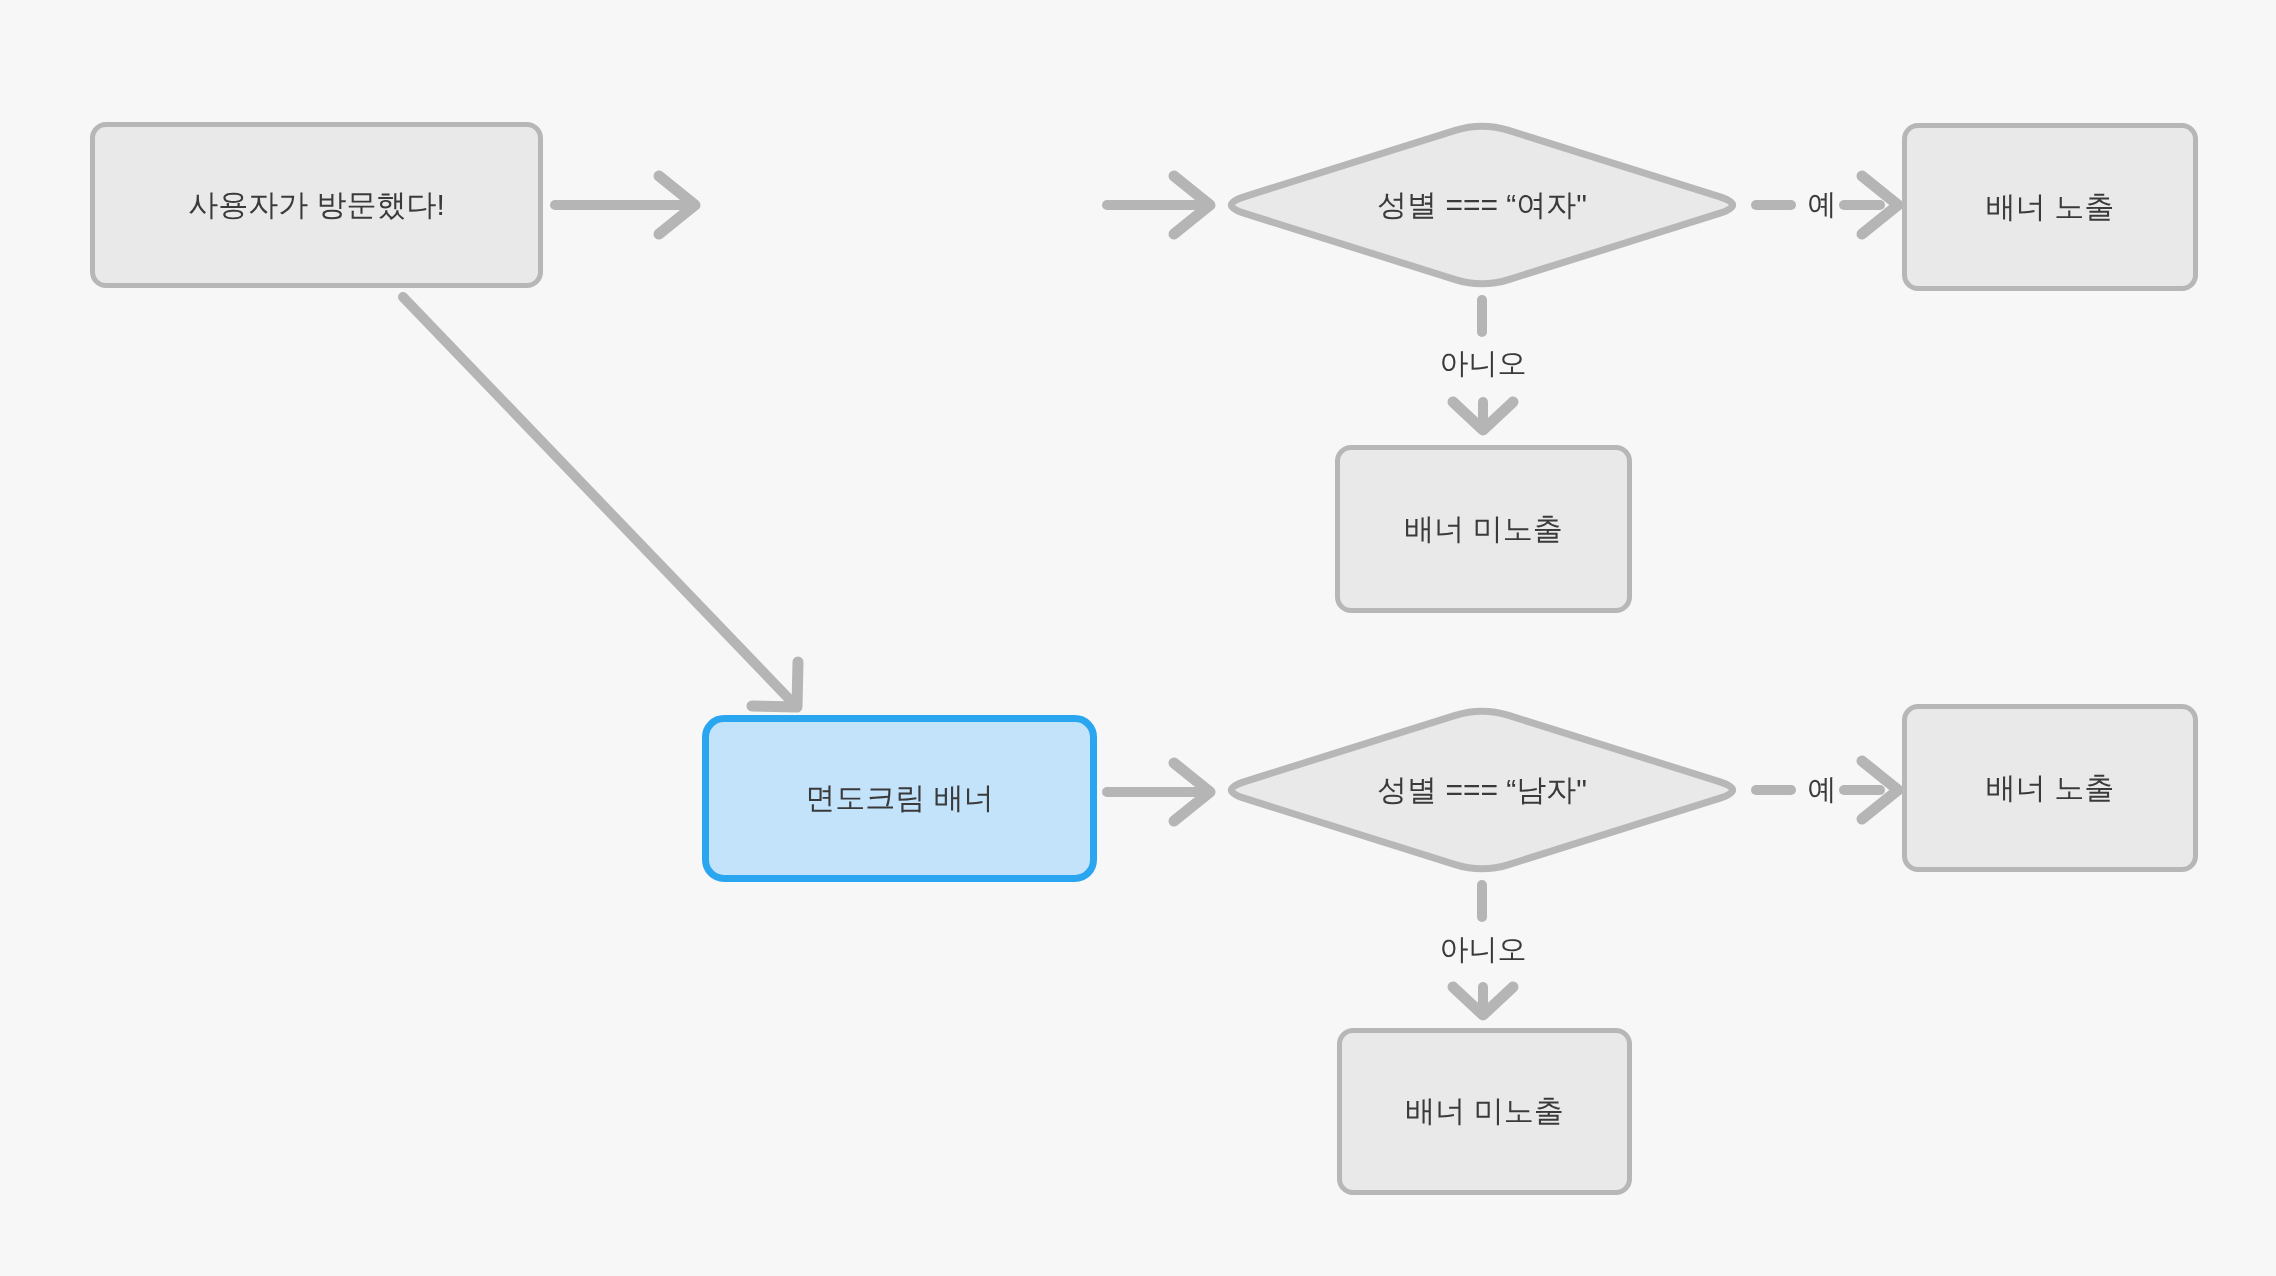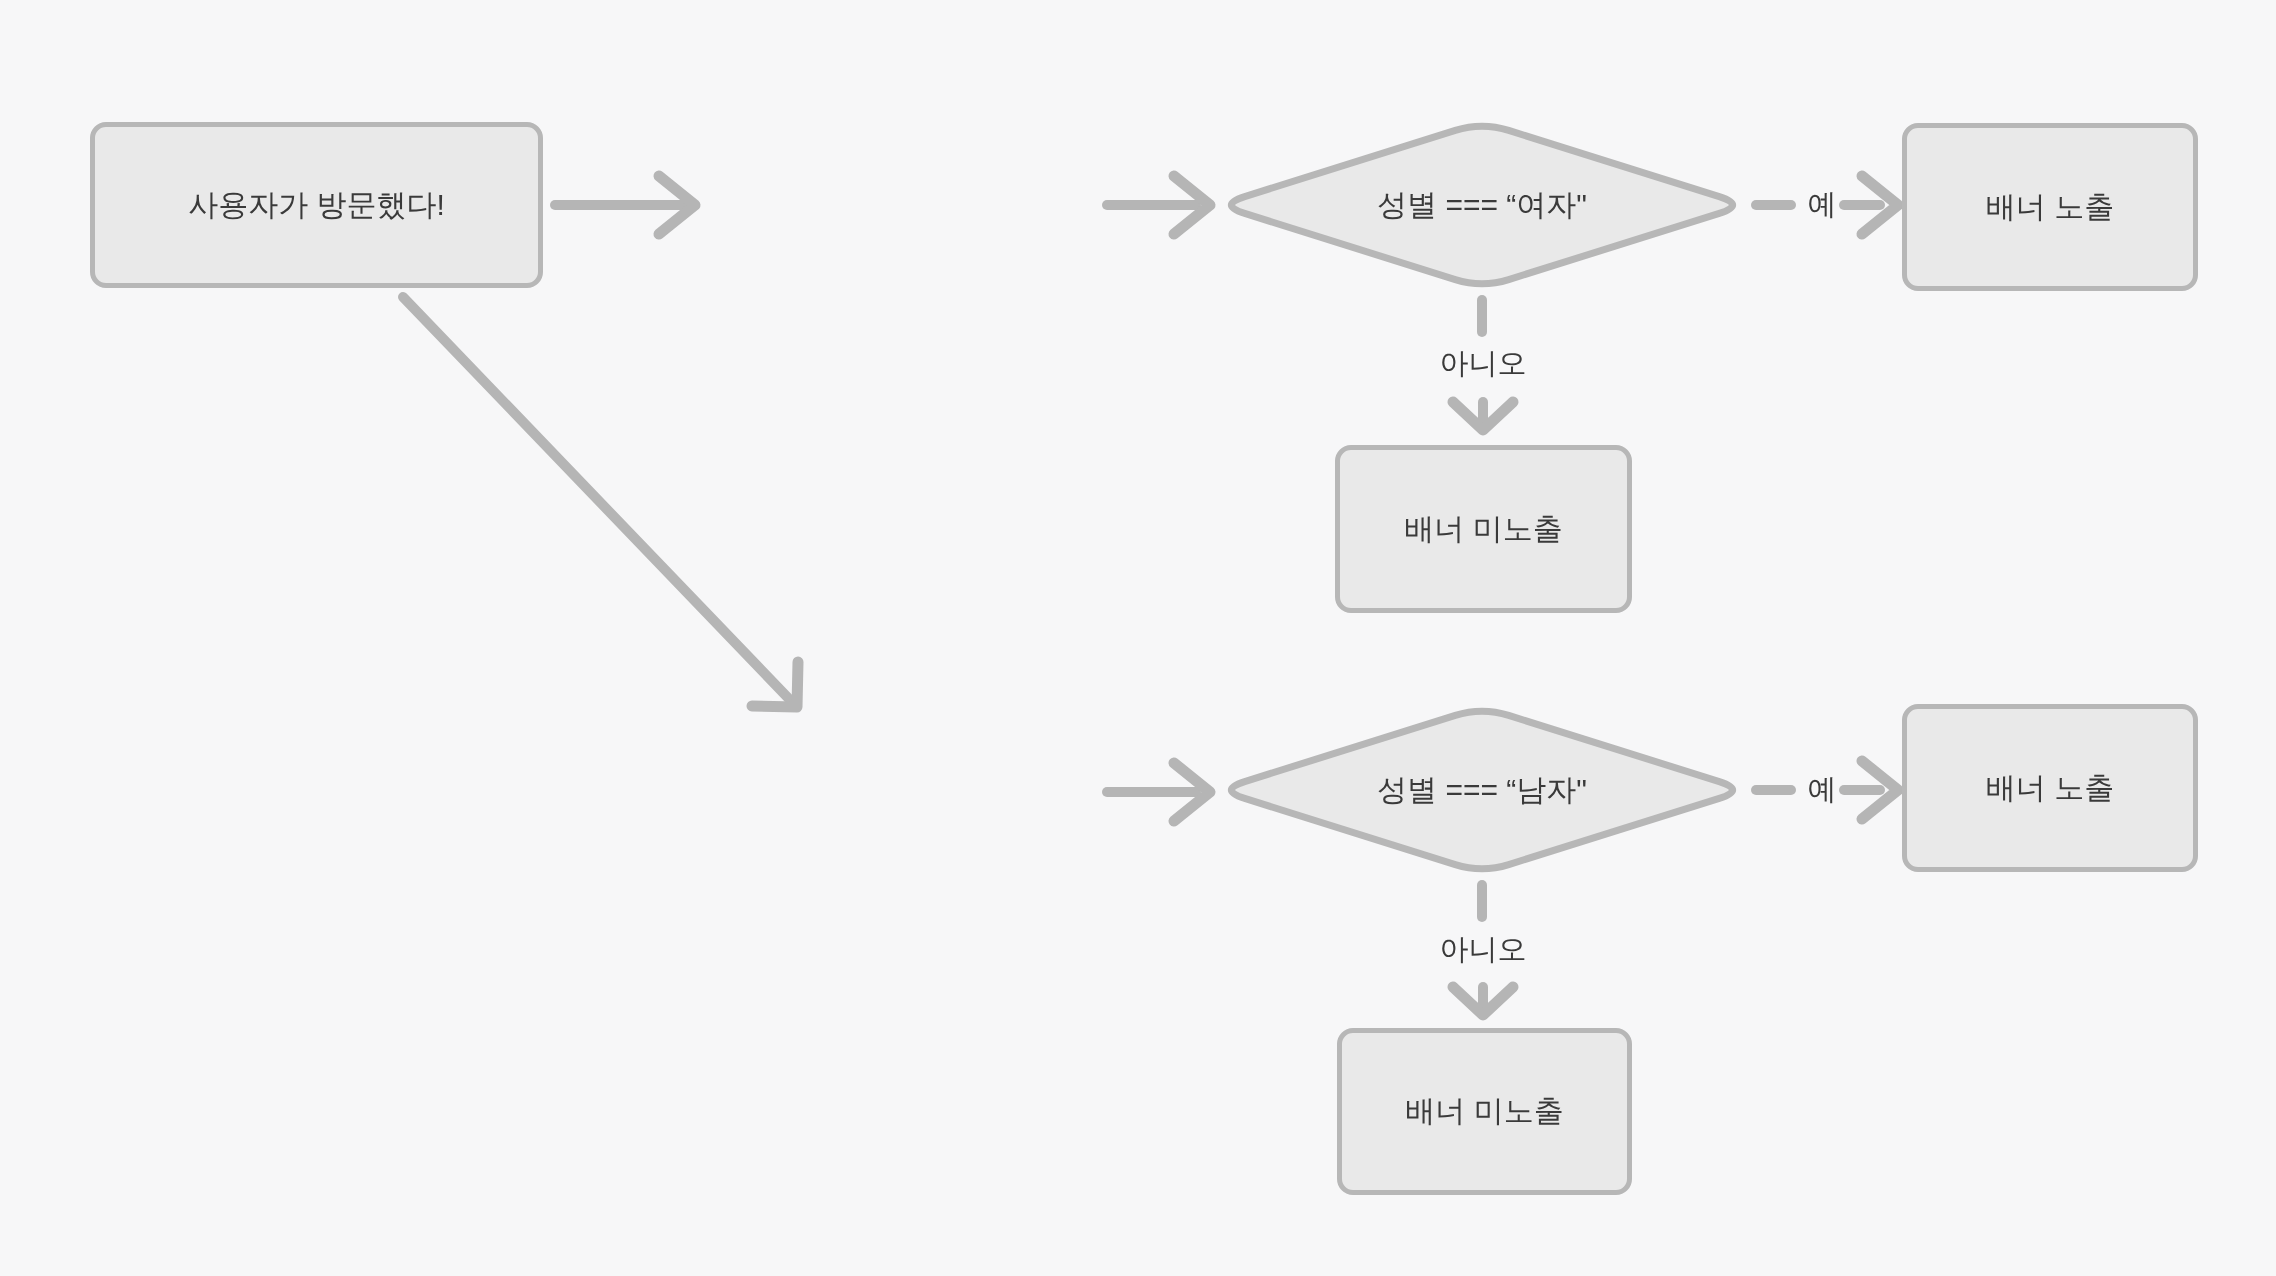--- a/index.html
+++ b/index.html
@@ -119,20 +119,23 @@
 
 
   <div class="node" style="left:1902px; top:123px; width:296px; height:168px;">
     <span>배너 노출</span>
   </div>
 
   <div class="node" style="left:1335px; top:445px; width:297px; height:168px;">
     <span>배너 미노출</span>
   </div>
 
+  <div class="node accent-blue" style="left:702px; top:715px; width:395px; height:167px;">
+    <span>면도크림 배너</span>
+  </div>
 
   <div class="node" style="left:1902px; top:704px; width:296px; height:168px;">
     <span>배너 노출</span>
   </div>
 
   <div class="node" style="left:1337px; top:1028px; width:295px; height:167px;">
     <span>배너 미노출</span>
   </div>
 
   <div class="diamond-label" style="left:1218px; top:122px; width:528px; height:166px;">성별 === “여자"</div>

